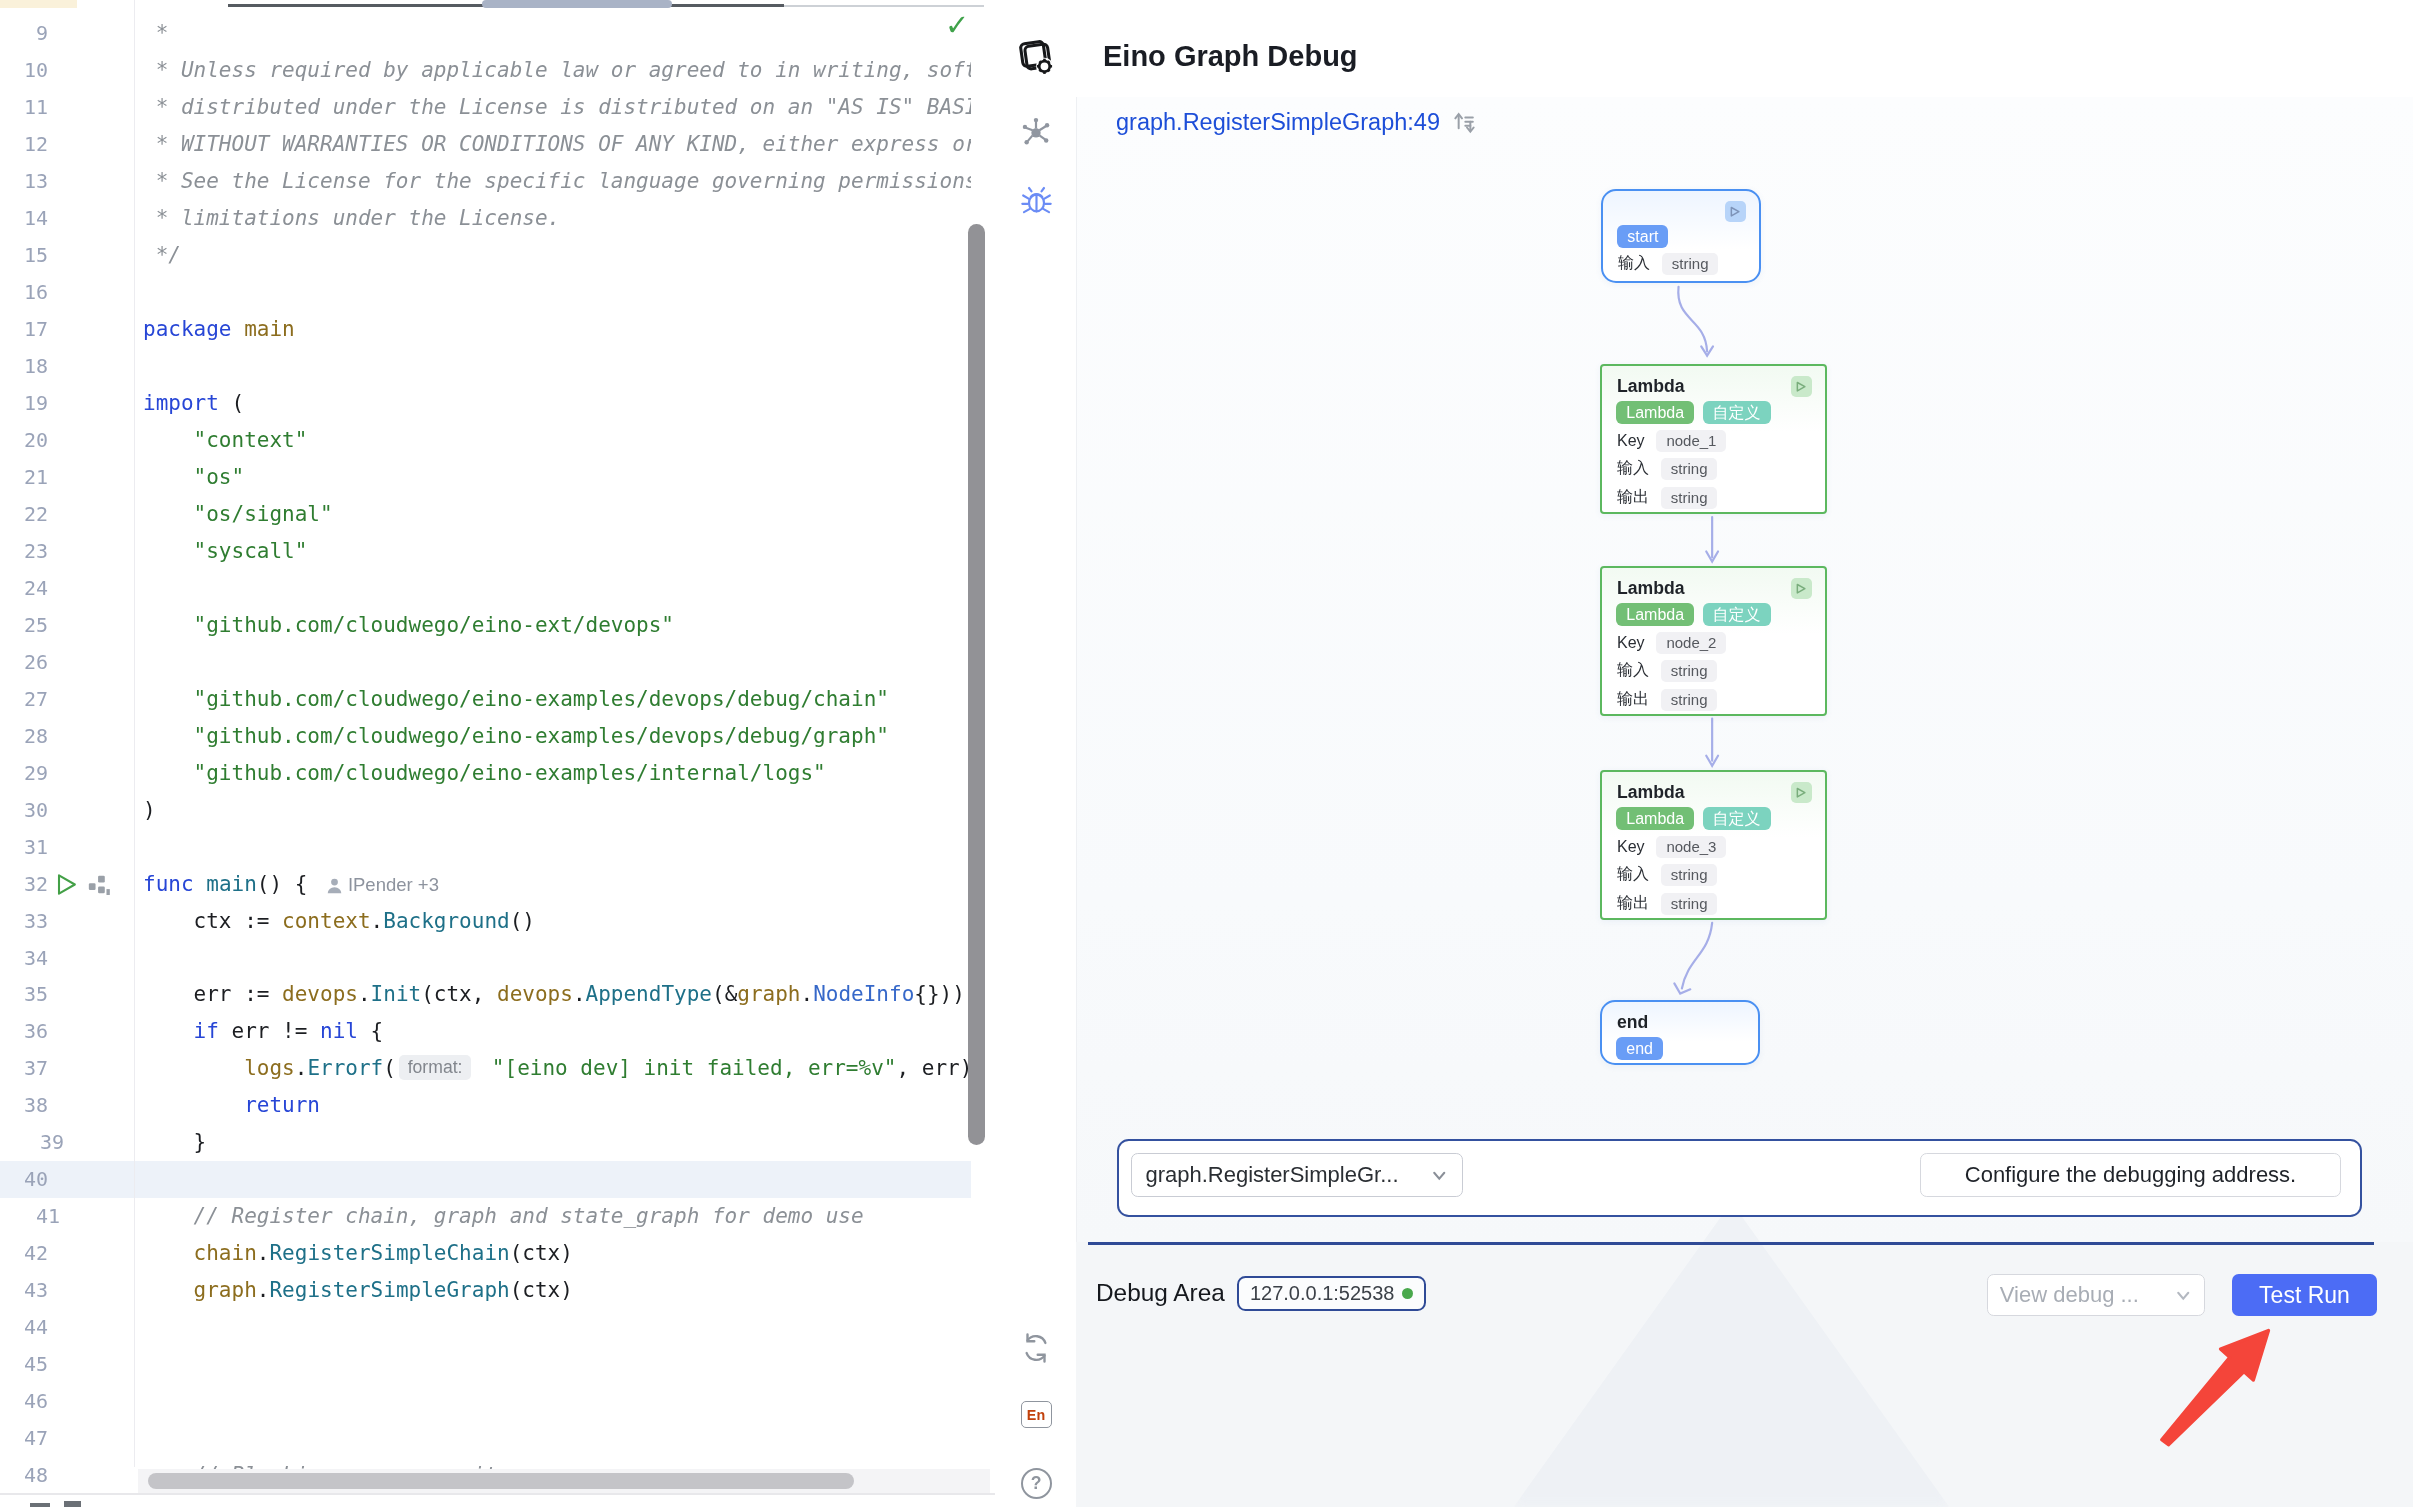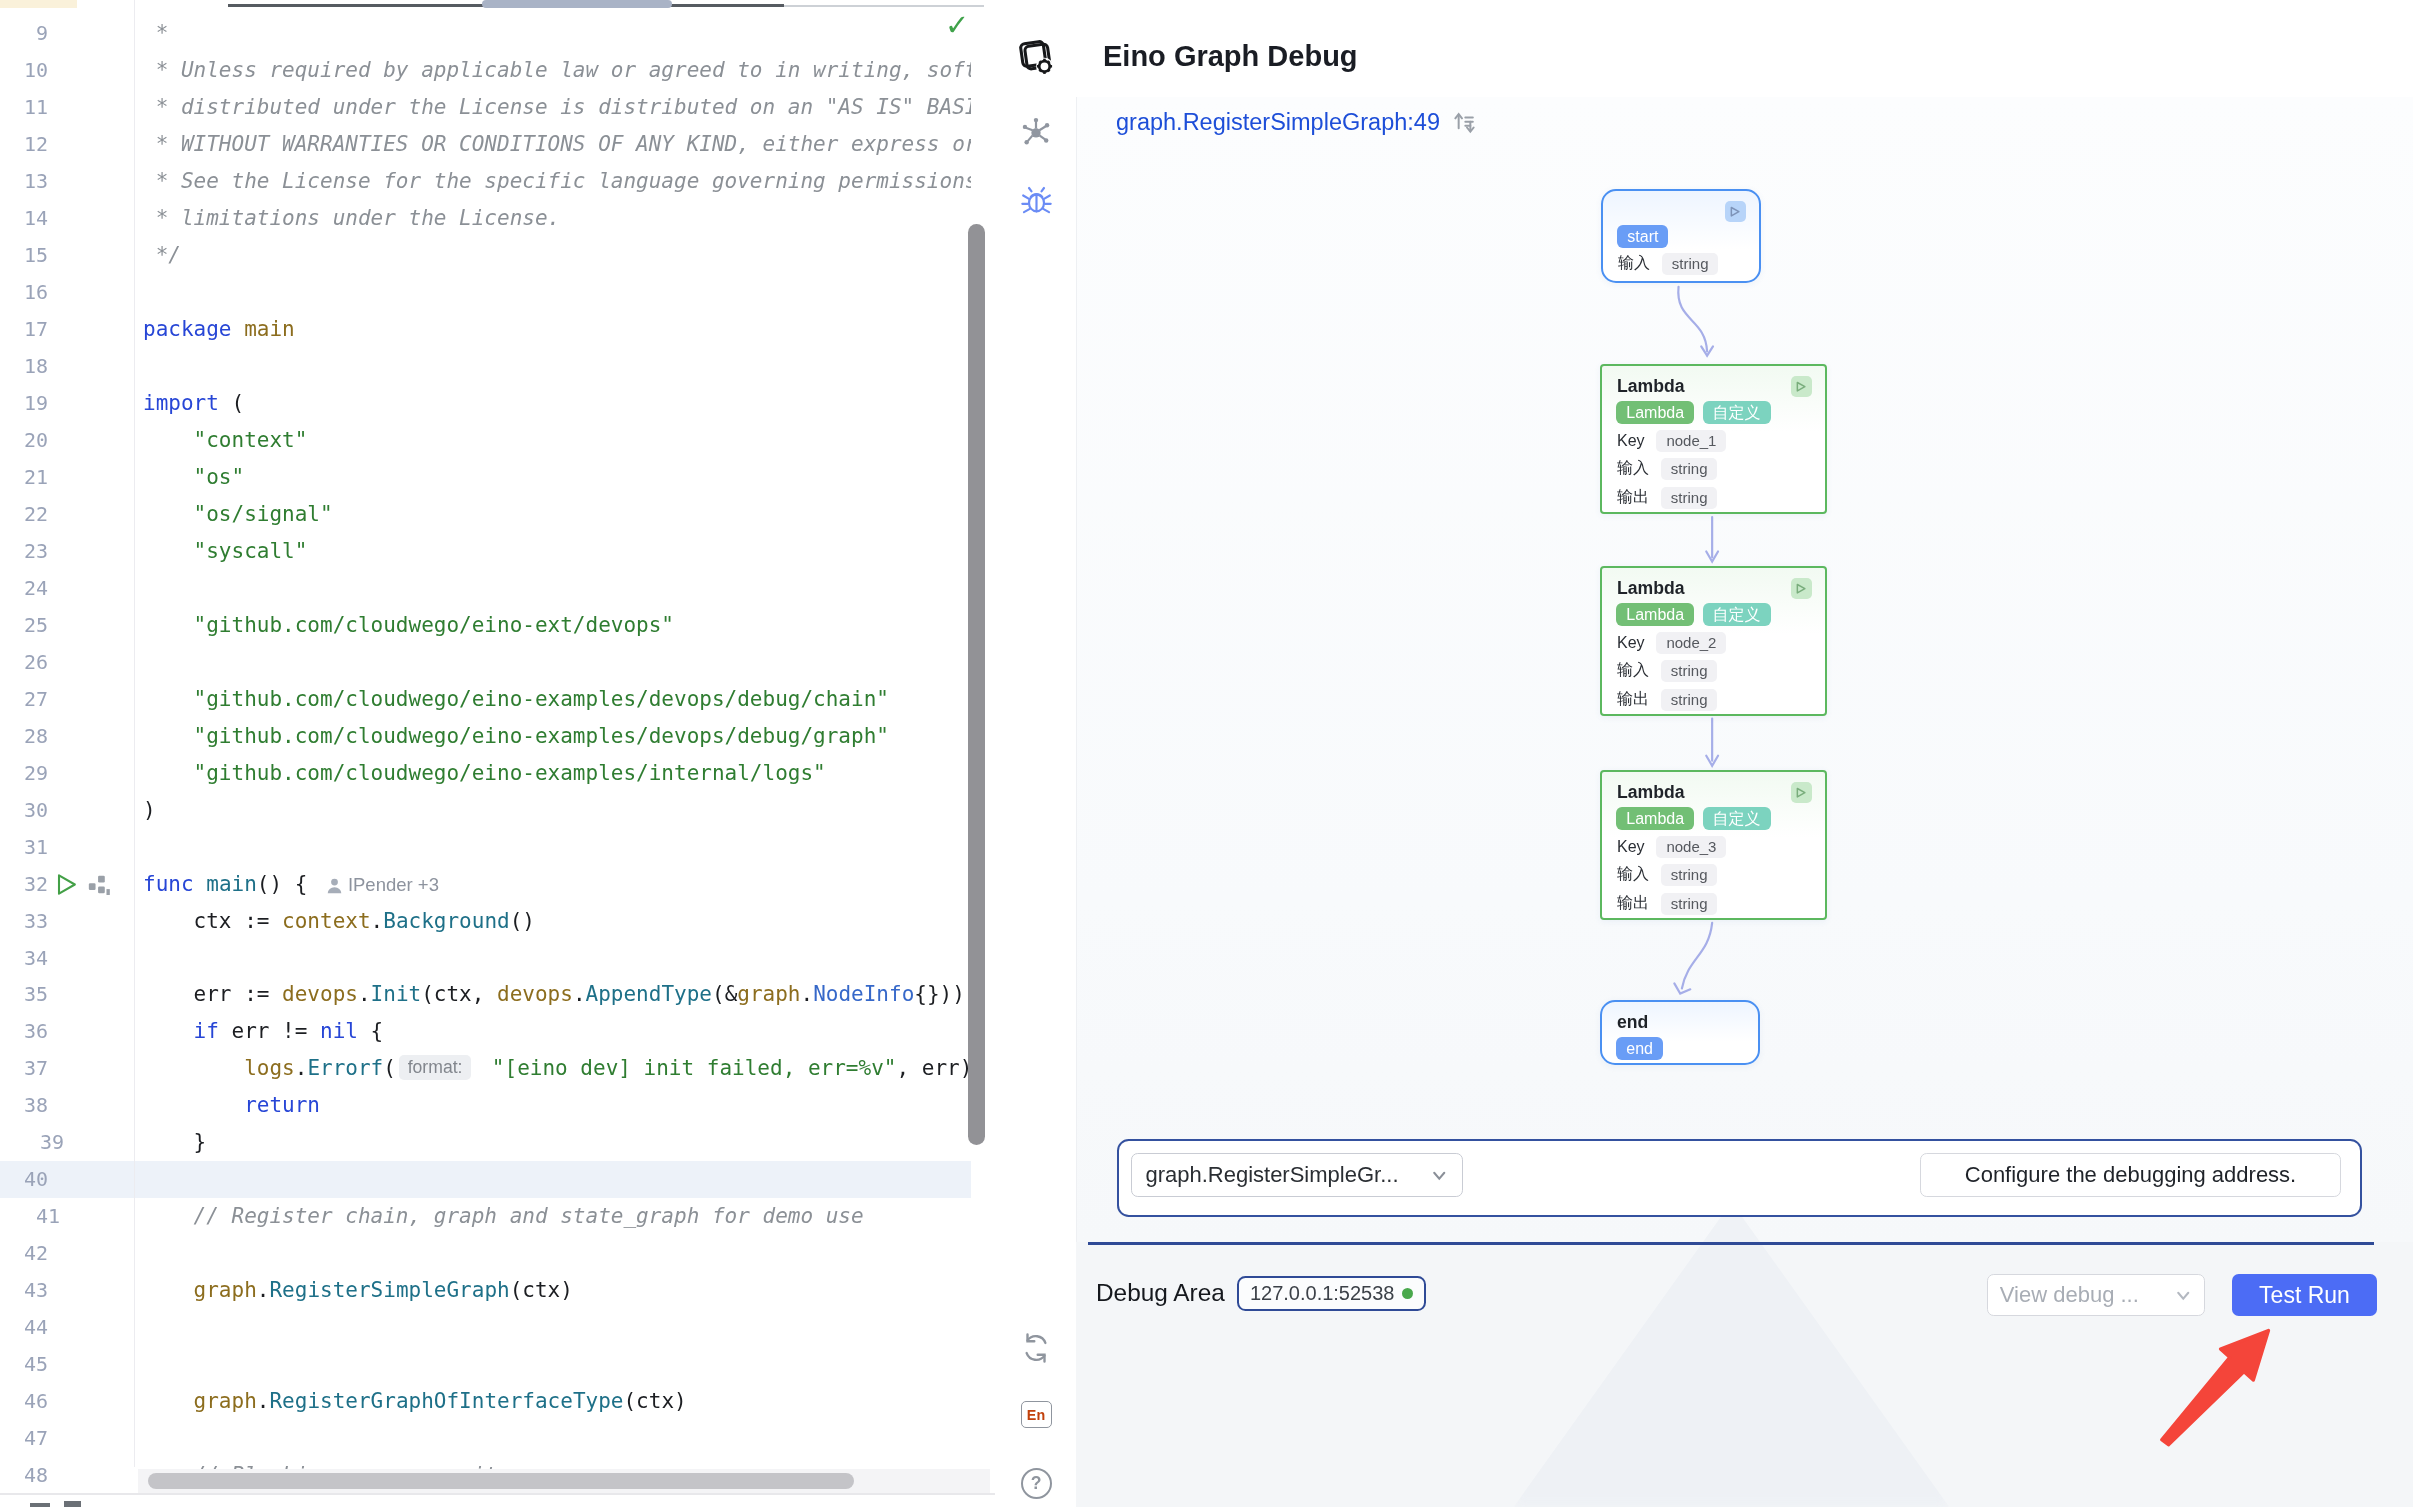--- a/index.html
+++ b/index.html
@@ -181,23 +181,23 @@
             </svg>IPender +3</span></div>
         <div class="cline" style="top: 903px;"><span class="tk-n">    ctx := </span><span class="tk-p">context</span><span class="tk-n">.</span><span class="tk-f">Background</span><span class="tk-n">()</span></div>
         <div class="cline" style="top: 940px;"></div>
         <div class="cline" style="top: 976px;"><span class="tk-n">    err := </span><span class="tk-p">devops</span><span class="tk-n">.</span><span class="tk-f">Init</span><span class="tk-n">(ctx, </span><span class="tk-p">devops</span><span class="tk-n">.</span><span class="tk-f">AppendType</span><span class="tk-n">(&amp;</span><span class="tk-p">graph</span><span class="tk-n">.</span><span class="tk-y">NodeInfo</span><span class="tk-n">{}))</span></div>
         <div class="cline" style="top: 1013px;"><span class="tk-n">    </span><span class="tk-k">if</span><span class="tk-n"> err != </span><span class="tk-k">nil</span><span class="tk-n"> {</span></div>
         <div class="cline" style="top: 1050px;"><span class="tk-n">        </span><span class="tk-p">logs</span><span class="tk-n">.</span><span class="tk-f">Errorf</span><span class="tk-n">(</span><span class="tk-chip">format:</span><span class="tk-s"> "[eino dev] init failed, err=%v"</span><span class="tk-n">, err)</span></div>
         <div class="cline" style="top: 1087px;"><span class="tk-n">        </span><span class="tk-k">return</span></div>
         <div class="cline" style="top: 1124px;"><span class="tk-n">    }</span></div>
         <div class="cline" style="top: 1161px;"></div>
         <div class="cline" style="top: 1198px;"><span class="tk-n">    </span><span class="tk-c">// Register chain, graph and state_graph for demo use</span></div>
+        <div class="cline" style="top: 1235px;"><span class="tk-n">    </span><span class="tk-p">chain</span><span class="tk-n">.</span><span class="tk-f">RegisterSimpleChain</span><span class="tk-n">(ctx)</span></div>
         <div class="cline" style="top: 1272px;"><span class="tk-n">    </span><span class="tk-p">graph</span><span class="tk-n">.</span><span class="tk-f">RegisterSimpleGraph</span><span class="tk-n">(ctx)</span></div>
         <div class="cline" style="top: 1346px;"></div>
-        <div class="cline" style="top: 1383px;"><span class="tk-n">    </span><span class="tk-p">graph</span><span class="tk-n">.</span><span class="tk-f">RegisterGraphOfInterfaceType</span><span class="tk-n">(ctx)</span></div>
         <div class="cline" style="top: 1420px;"></div>
         <div class="cline" style="top: 1457px;"><span class="tk-n">    </span><span class="tk-c">// Blocking process exits</span></div>
       </div>
 
     <div id="run-gutter" class="abs">
       <svg width="25" height="27" style="position:absolute;left:0;top:0" viewBox="0 0 30 32">
         <polygon points="6,5 25,16 6,27" fill="#ffffff" stroke="#43a047" stroke-width="2.5" stroke-linejoin="round"></polygon>
       </svg>
       <svg width="23.5" height="23.5" style="position:absolute;left:34px;top:3.4px" viewBox="0 0 28 28">
         <rect x="1" y="11" width="8" height="8" rx="1.5" fill="#9aa0a8"></rect>

